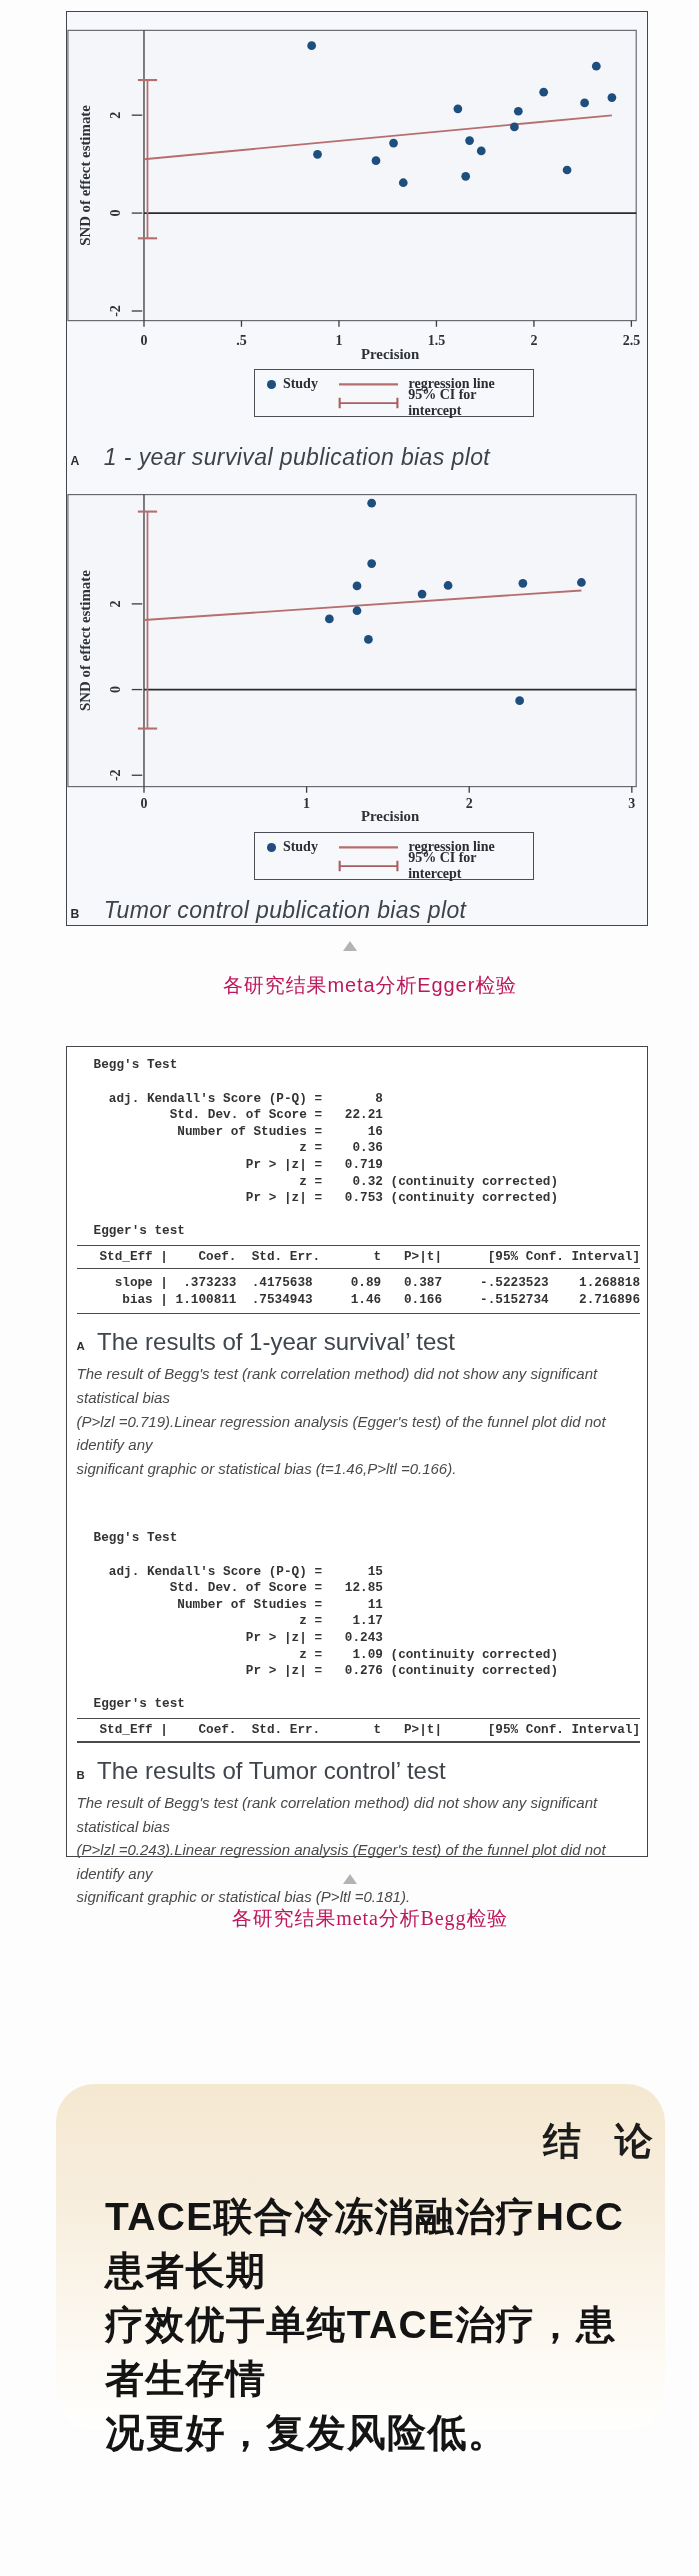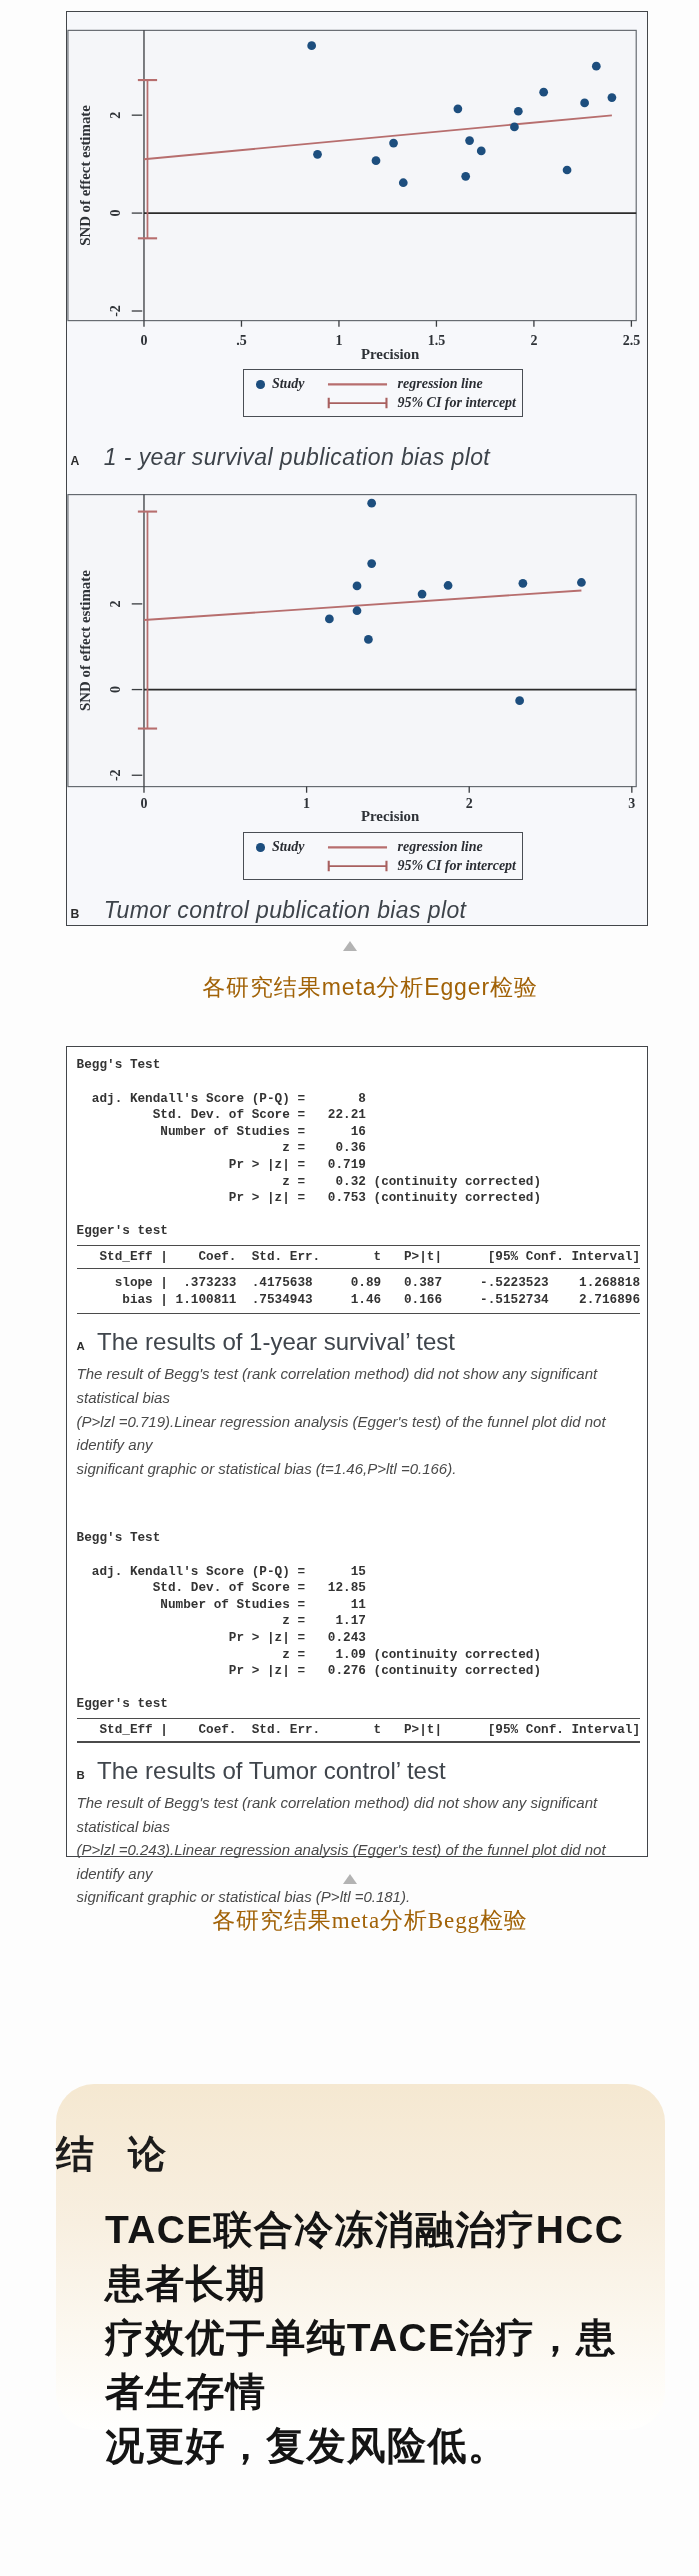--- a/index.html
+++ b/index.html
@@ -5,53 +5,53 @@
   * { margin:0; padding:0; box-sizing:border-box; }
   html,body { width:700px; background:#fdfdfd; font-family:"Liberation Sans", sans-serif; }
   body { position:relative; height:2576px; overflow:hidden; }
 
   .panel { position:absolute; left:66px; width:582px; border:1.7px solid #43464a; background:#f7f8fb; }
   .figure-panel { top:10.5px; height:915px; }
   .stats-panel  { top:1046px; height:811px; background:#ffffff; padding:5.2px 0 0 9.6px; }
 
   .plots-svg { position:absolute; left:0; top:0; }
 
-  .legend { position:absolute; left:176px; width:280px; height:48px; border:1.3px solid #4a4e54;
-            padding:5.2px 0 0 8.7px;font-style:italic; }
+  .legend { position:absolute; left:187px; width:280px; height:48px; border:1.3px solid #4a4e54;
+            padding:5.2px 0 0 8.7px; }
   .legend-row { display:flex; align-items:center; height:19px; }
   .legend-dot { width:8.7px; height:8.7px; border-radius:50%; background:#1d4e7e; margin:0 7px 0 3.5px; }
   .legend-key-label { font-family:"Liberation Serif", serif; font-weight:600; font-size:14px; color:#2a2d33; }
   .legend-sym { margin:0 8.7px 0 0; }
   .legend-spacer { width:73px; }
   .plot-title { position:absolute; left:3.5px; display:flex; align-items:baseline; }
   .panel-letter { font-size:12.2px; font-weight:700; color:#2c2c2c; margin-right:24.5px; }
   .plot-title-text { font-size:23px; font-weight:500; color:#3d434a; letter-spacing:0.4px;font-style:italic; }
 
   .caption-block { position:absolute; left:0; width:700px; text-align:center; }
   .triangle-up { width:0; height:0; border-left:7.9px solid transparent; border-right:7.9px solid transparent;
                  border-bottom:10.5px solid #b3b3b3; margin:0 auto; }
-  .caption-text { display:block; margin-top:21px; font-size:23px; color:#a16207; letter-spacing:0.9px;margin-left:40px; }
+  .caption-text { display:block; margin-top:21px; font-size:20px; color:#be185d; letter-spacing:0.9px;margin-left:40px; }
 
   pre.mono { font-family:"Liberation Mono", monospace; font-size:12.7px; line-height:16.6px;
              font-weight:700; color:#333333; white-space:pre; }
-  .stata-block { margin-top:5.2px; }
+  .stata-block { margin-top:5.2px;margin-left:17px; }
   .stata-table { margin-top:5.2px; margin-right:7px; border-top:1.7px solid #4b4b4b; border-bottom:1.7px solid #4b4b4b; }
   .stata-table pre.hdr { padding:2.6px 0 2.6px 0; border-bottom:1.7px solid #4b4b4b; }
   .stata-table pre.rows { padding:6.1px 0 5.2px 0; }
   .section-heading { margin-top:14px; display:flex; align-items:baseline; }
   .section-letter { font-size:11.4px; font-weight:700; color:#2c2c2c; margin-right:12.2px; }
   .section-title-text { font-size:24px; font-weight:500; color:#3f454c; }
   .section-para { margin-top:6.1px; font-size:15px; line-height:23.6px; color:#4a4a4a;
                   white-space:pre-line; padding-right:5.2px;font-style:italic; }
   .gap-top { margin-top:50px; }
 
   .conclusion-box { position:absolute; left:56px; top:2084px; width:609px; height:346px;
       border-radius:38px;
       background:linear-gradient(180deg,#f5e8d1 0%,#f8efe0 40%,#fcf8f0 72%,#fffffe 100%); }
-  .conclusion-title { margin-top:45px; text-align:left; font-family:"Liberation Serif", serif;
+  .conclusion-title { margin-top:32px; text-align:right; font-family:"Liberation Serif", serif;
       font-size:38px; font-weight:700; color:#1c1c1c; letter-spacing:12.2px; }
   .conclusion-body { margin:23px 33px 0 49px; font-size:39px; line-height:54px; font-weight:600;
       color:#141414; letter-spacing:1.3px; white-space:pre-line; }
 </style>
 </head>
 <body>
 
 <section class="panel figure-panel">
   <svg id="plots-svg" class="plots-svg" width="578" height="911" viewBox="0 0 661 1042">
       <g>

